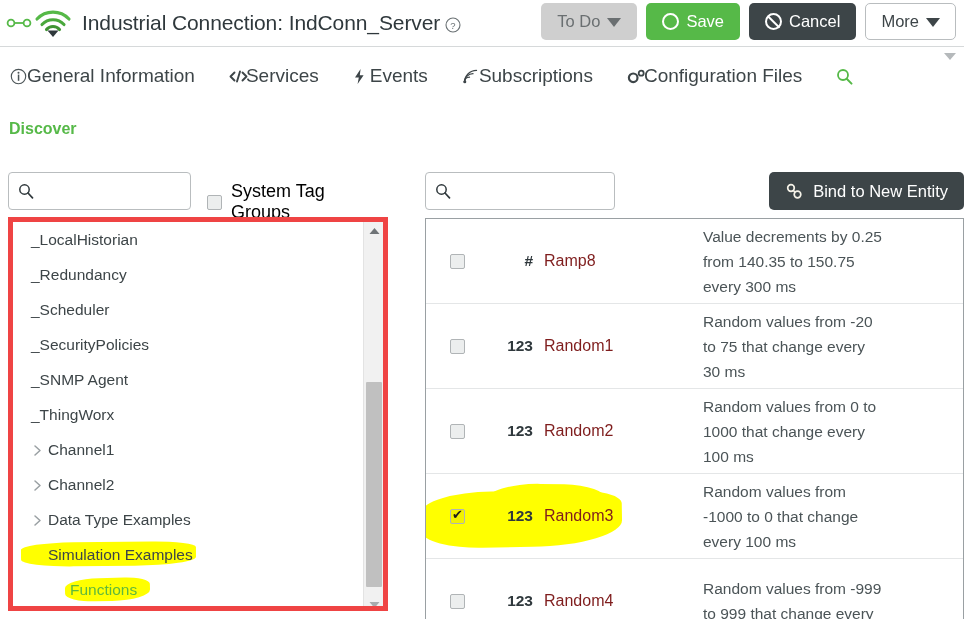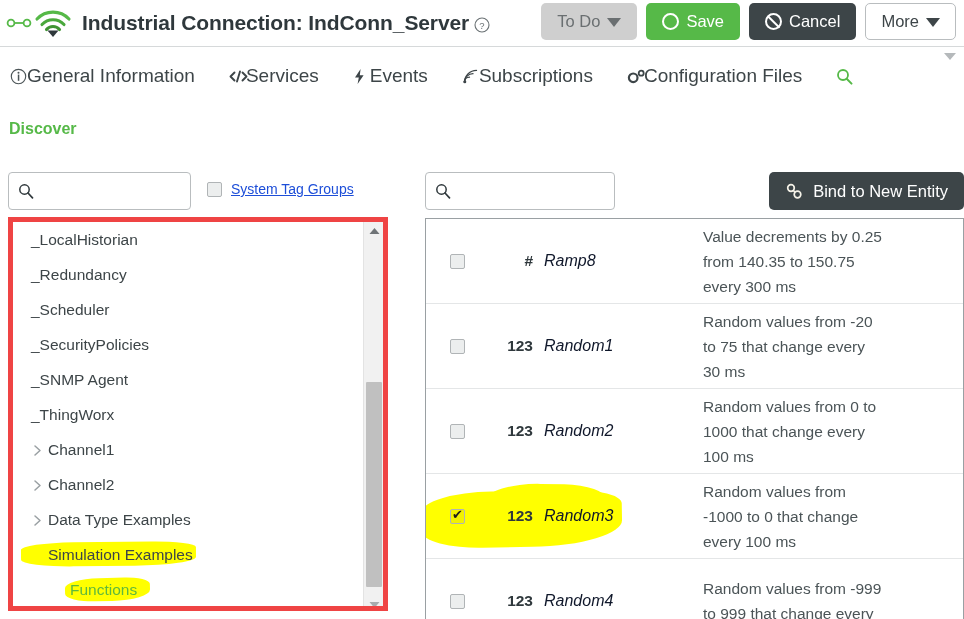--- a/index.html
+++ b/index.html
@@ -15,21 +15,21 @@
   #app { position: relative; width: 964px; height: 619px; background:#fff; }
 
   
   .header {
     position: absolute; top: 0; left: 0; width: 964px; height: 46px;
     display: flex; align-items: center; padding-left: 6px;
   }
   .hdr-icon-link { width: 26px; height: 22px; flex: none; }
   .hdr-icon-wifi { width: 38px; height: 30px; flex: none; margin-left: 2px; }
   .hdr-title {
-    font-size: 21px; font-weight: bold; color: #2f383c;
+    font-size: 21px; font-weight: normal; color: #2f383c;
     margin-left: 10px; white-space: nowrap; letter-spacing: -0.1px; text-align: right;
   }
   .hdr-help {
     margin-left: 5px; width: 16px; height: 16px; flex: none;
     position: relative; top: 2px;
   }
   .hdr-buttons {
     position: absolute; right: 8px; top: 3px;
     display: flex; align-items: flex-end; gap: 9px;
   }
@@ -111,21 +111,21 @@
   }
   .chkbox {
     width: 15px; height: 15px; border: 1px solid #b0b4b6; border-radius: 2px;
     background: #eceeee; display: inline-block; flex: none; position: relative;
   }
   .chkbox.checked { background: #f2f200; }
   .chkbox.checked::after {
     content: "\2714"; position: absolute; left: 1px; top: -3px;
     font-size: 13px; color: #1c1c1c; line-height: 15px;
   }
-  .chk-label { font-size: 14px; color: #1d4ed8; text-decoration: underline; }
+  .chk-label { font-size: 18px; color: #000000; }
 
   .tree {
     position: absolute; left: 0; top: 45px; width: 380px; height: 394px;
     border: 5px solid #ef4444; background: #fff; overflow: hidden;
   }
   .tree-inner { position: absolute; left: 0; top: 0; right: 21px; }
   .tree-item {
     height: 35px; display: flex; align-items: center;
     font-size: 15.5px; color: #3d4548; padding-left: 18px; cursor: pointer;
     position: relative; white-space: nowrap;
@@ -178,22 +178,22 @@
   }
   .tag-row .cell-chk {
     width: 63px; flex: none; display: flex; align-items: center;
     justify-content: center; position: relative; z-index: 2;
   }
   .tag-row .cell-type {
     width: 44px; flex: none; text-align: right; font-size: 15.5px;
     font-weight: bold; color: #2f383c; position: relative; z-index: 2;
   }
   .tag-row .cell-name {
-    flex: none; width: 170px; font-size: 16px; color: #0f172a;
-    padding-left: 11px; position: relative; z-index: 2; white-space: nowrap; font-style: italic;
+    flex: none; width: 170px; font-size: 16px; color: #7f1d1d;
+    padding-left: 11px; position: relative; z-index: 2; white-space: nowrap;
   }
   .tag-row .cell-desc {
     flex: 1; font-size: 15.5px; color: #4b5457; line-height: 25px;
     padding-right: 12px; position: relative; z-index: 2;
   }
   .tag-row .cell-desc span { display: block; }
 </style>
 </head>
 <body>
 

